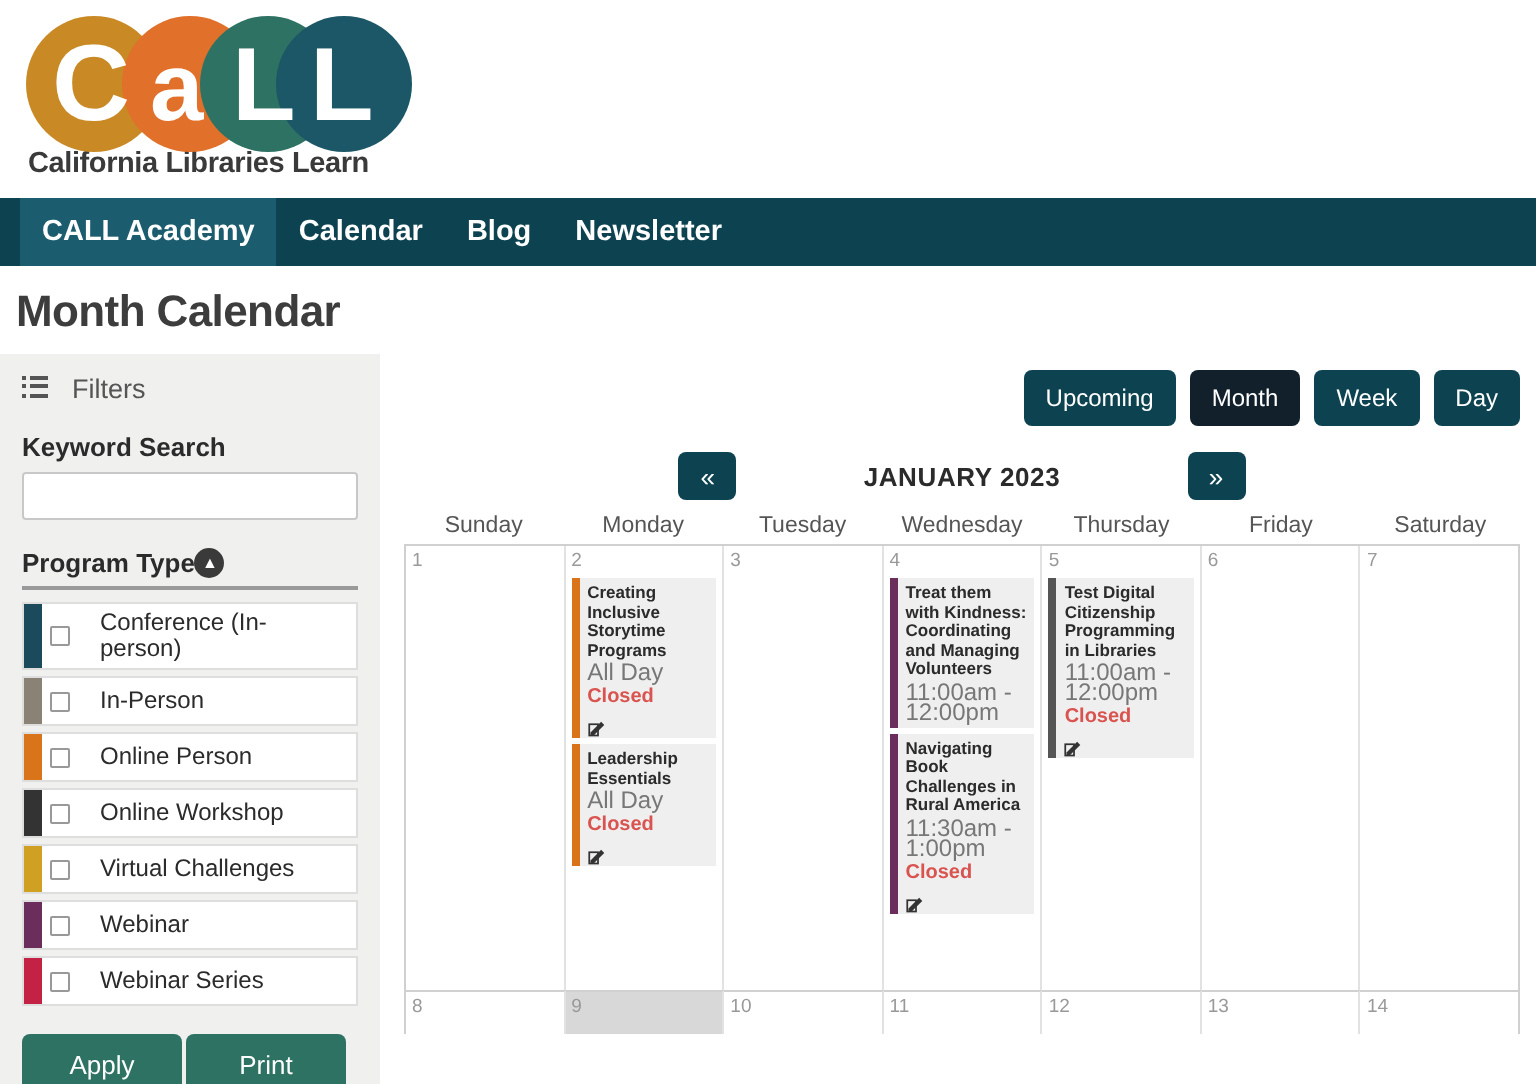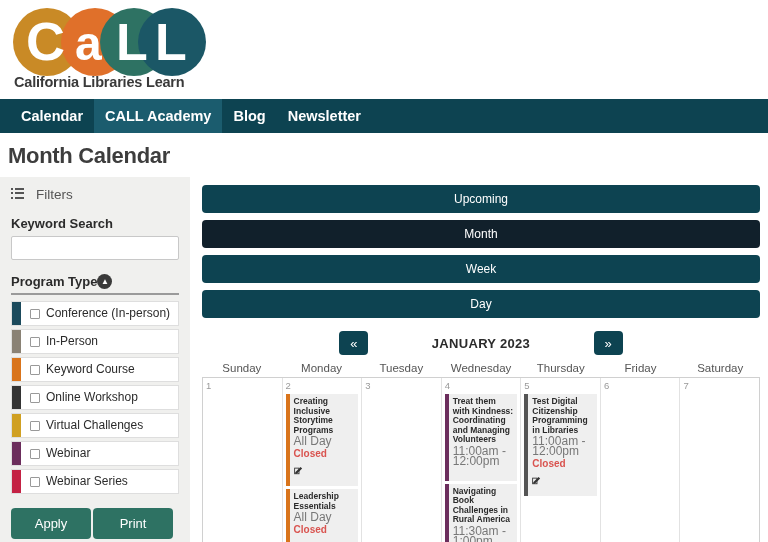--- a/index.html
+++ b/index.html
@@ -83,37 +83,37 @@
     color: #fff; font-size: 8px; line-height: 1;
   }
   .filter-list { margin-top: 6px; }
   .filter-row {
     display: flex; align-items: stretch;
     background: #ffffff; border: 1px solid #dedede;
     margin-bottom: 3px; min-height: 25px;
   }
   .swatch { width: 9px; flex: 0 0 9px; }
   .filter-row .body {
-    display: flex; align-items: center; gap: 6px;
-    padding: 3px 5px 3px 9px; font-size: 12px; color: #2b2b2b; line-height: 13px;
+    display: flex; align-items: center; gap: 15px;
+    padding: 3px 5px 3px 4px; font-size: 12px; color: #2b2b2b; line-height: 13px;
   }
   .cbx {
     width: 10px; height: 10px; flex: 0 0 10px;
     border: 1px solid #999; background: #fff; border-radius: 1px;
   }
   .btn-row { display: flex; gap: 2px; margin-top: 14px; }
   .green-btn {
     background: #2e7263; color: #fff; border: none; border-radius: 4px;
     font-size: 13px; padding: 8px 0; width: 80px; cursor: pointer;
     font-family: "Liberation Sans", sans-serif;
   }
 
   
   .main { flex: 1; padding: 8px 8px 0 12px; }
-  .view-btns { display: flex; gap: 7px; justify-content: flex-end; flex-direction: column; }
+  .view-btns { display: flex; gap: 7px; justify-content: flex-end; }
   .view-btn {
     background: #0d4351; color: #fff; border: none; border-radius: 4px;
     font-size: 12px; padding: 7px 11px; cursor: pointer;
     font-family: "Liberation Sans", sans-serif;
   }
   .view-btn.active { background: #11202b; }
 
   .month-bar {
     display: flex; align-items: center; justify-content: space-between;
     margin-top: 13px; padding: 0 4px;
@@ -143,21 +143,21 @@
   }
   .cell:last-child { border-right: none; }
   .cell.today { background: #d8d8d8; }
   .week.w2 .cell { border-top: 1px solid #d0d0d0; }
   .daynum { font-size: 9.5px; color: #999; line-height: 11px; }
 
   .event {
     display: flex; background: #efefef; margin-top: 3px;
   }
   .ev-bar { width: 4px; flex: 0 0 4px; }
-  .ev-body { padding: 3px 3px 15px 4px; min-width: 0; }
+  .ev-body { padding: 3px 3px 3px 4px; min-width: 0; }
   .ev-title {
     font-size: 8.5px; font-weight: bold; color: #2b2b2b; line-height: 9.5px;
     word-break: break-word;
   }
   .ev-time { font-size: 12px; color: #777; line-height: 10px; margin-top: 1px; }
   .ev-status { font-size: 10px; font-weight: bold; color: #d9534f; line-height: 13px; margin-top: 1px; }
   .ev-edit { margin-top: 1px; color: #333; display: block; width: 10px; height: 10px; }
 </style>
 </head>
 <body>
@@ -172,22 +172,22 @@
       <text x="18" y="52" font-family="Liberation Sans, sans-serif" font-size="54" font-weight="bold" fill="#ffffff">C</text>
       <text x="67" y="52" font-family="Liberation Sans, sans-serif" font-size="48" font-weight="bold" fill="#ffffff">a</text>
       <text x="108" y="52" font-family="Liberation Sans, sans-serif" font-size="52" font-weight="bold" fill="#ffffff">L</text>
       <text x="147" y="52" font-family="Liberation Sans, sans-serif" font-size="52" font-weight="bold" fill="#ffffff">L</text>
     </svg>
   </div>
   <div class="logo-tagline">California Libraries Learn</div>
 </div>
 
 <div class="navbar">
+  <a class="nav-item active" href="#">CALL Academy</a>
   <a class="nav-item" href="#">Calendar</a>
-  <a class="nav-item active" href="#">CALL Academy</a>
   <a class="nav-item" href="#">Blog</a>
   <a class="nav-item" href="#">Newsletter</a>
 </div>
 
 <div class="page-title">Month Calendar</div>
 
 <div class="layout">
 
   <div class="sidebar">
 
@@ -222,21 +222,21 @@
         <div class="swatch" style="background:#8a8275"></div>
         <div class="body">
             <span class="cbx"></span>
           <span>In-Person</span>
           </div>
       </div>
       <div class="filter-row">
         <div class="swatch" style="background:#d9741b"></div>
         <div class="body">
             <span class="cbx"></span>
-          <span>Keyword Course</span>
+          <span>Online Person</span>
           </div>
       </div>
       <div class="filter-row">
         <div class="swatch" style="background:#333333"></div>
         <div class="body">
             <span class="cbx"></span>
           <span>Online Workshop</span>
           </div>
       </div>
       <div class="filter-row">

